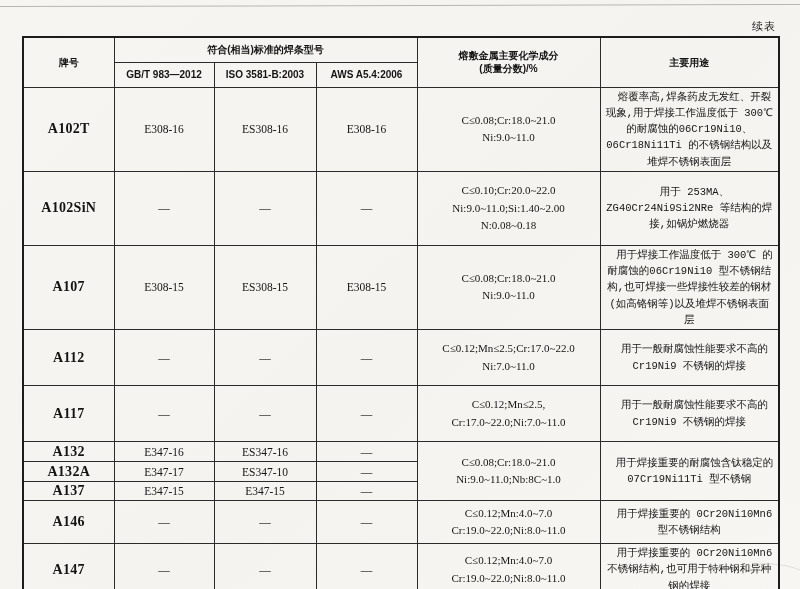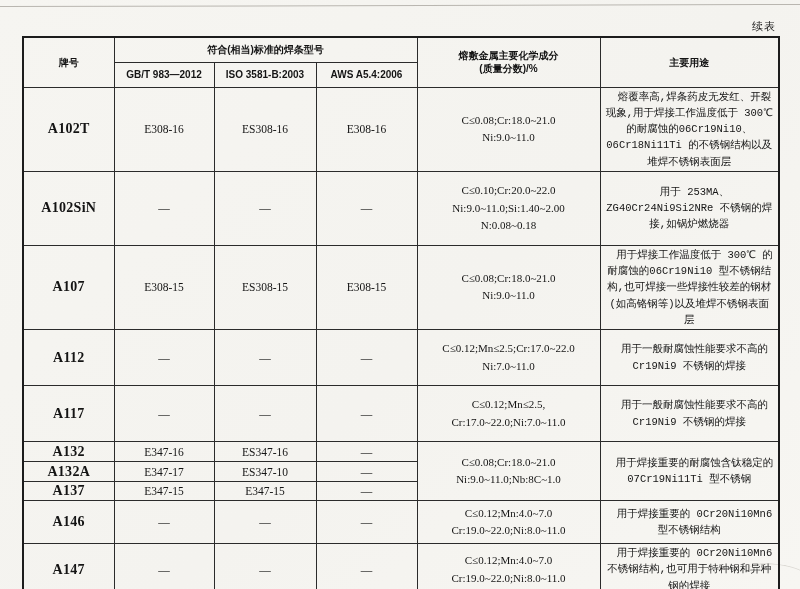--- a/index.html
+++ b/index.html
@@ -116,21 +116,21 @@
         <td class="use" rowspan="1">熔覆率高,焊条药皮无发红、开裂现象,用于焊接工作温度低于 300℃ 的耐腐蚀的06Cr19Ni10、06Cr18Ni11Ti 的不锈钢结构以及堆焊不锈钢表面层</td>
       </tr>
       <tr>
         <td class="brand">A102SiN</td>
         <td class="std">—</td>
         <td class="std">—</td>
         <td class="std">—</td>
         <td class="chem" rowspan="1">C≤0.10;Cr:20.0~22.0
 Ni:9.0~11.0;Si:1.40~2.00
 N:0.08~0.18</td>
-        <td class="use" rowspan="1">用于 253MA、ZG40Cr24Ni9Si2NRe 不锈钢的焊接,如锅炉燃烧器</td>
+        <td class="use" rowspan="1">用于 253MA、ZG40Cr24Ni9Si2NRe 等结构的焊接,如锅炉燃烧器</td>
       </tr>
       <tr>
         <td class="brand">A107</td>
         <td class="std">E308-15</td>
         <td class="std">ES308-15</td>
         <td class="std">E308-15</td>
         <td class="chem" rowspan="1">C≤0.08;Cr:18.0~21.0
 Ni:9.0~11.0</td>
         <td class="use" rowspan="1">用于焊接工作温度低于 300℃ 的耐腐蚀的06Cr19Ni10 型不锈钢结构,也可焊接一些焊接性较差的钢材(如高铬钢等)以及堆焊不锈钢表面层</td>
       </tr>

